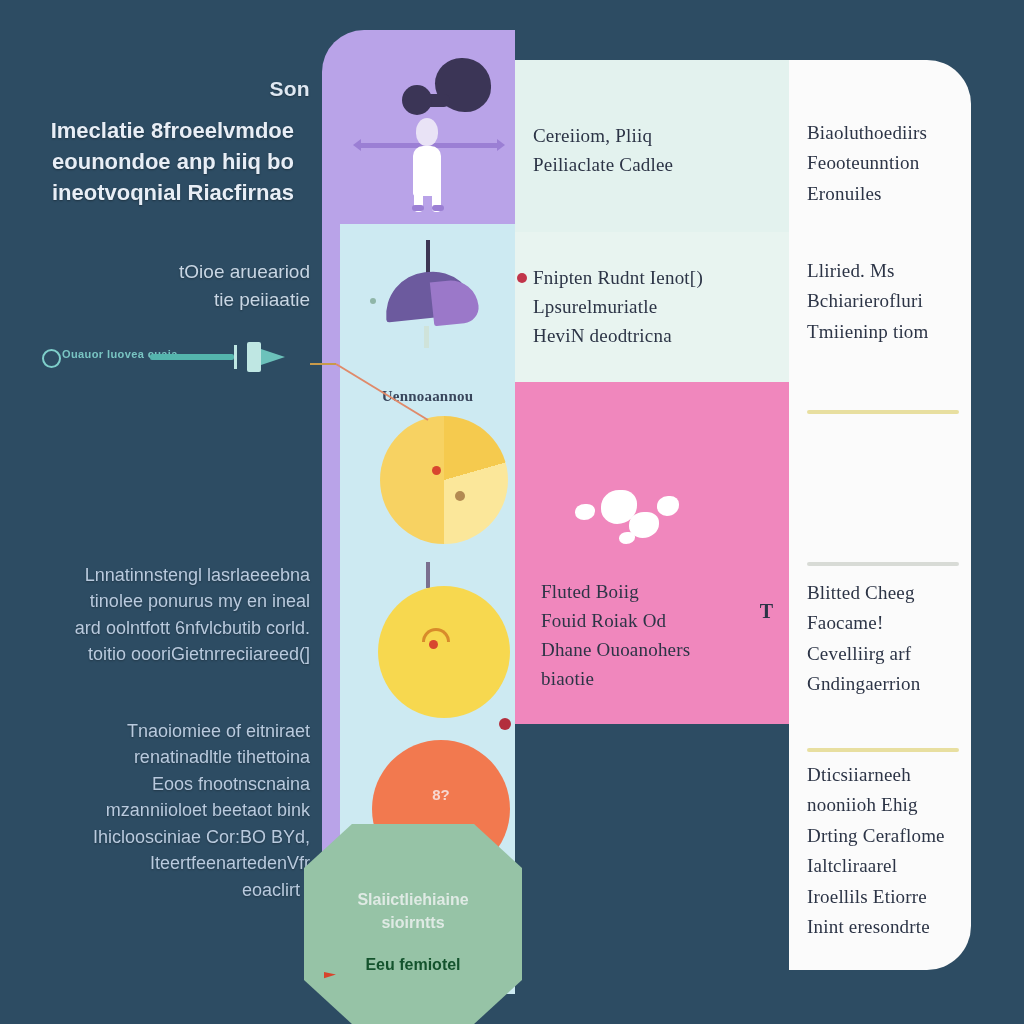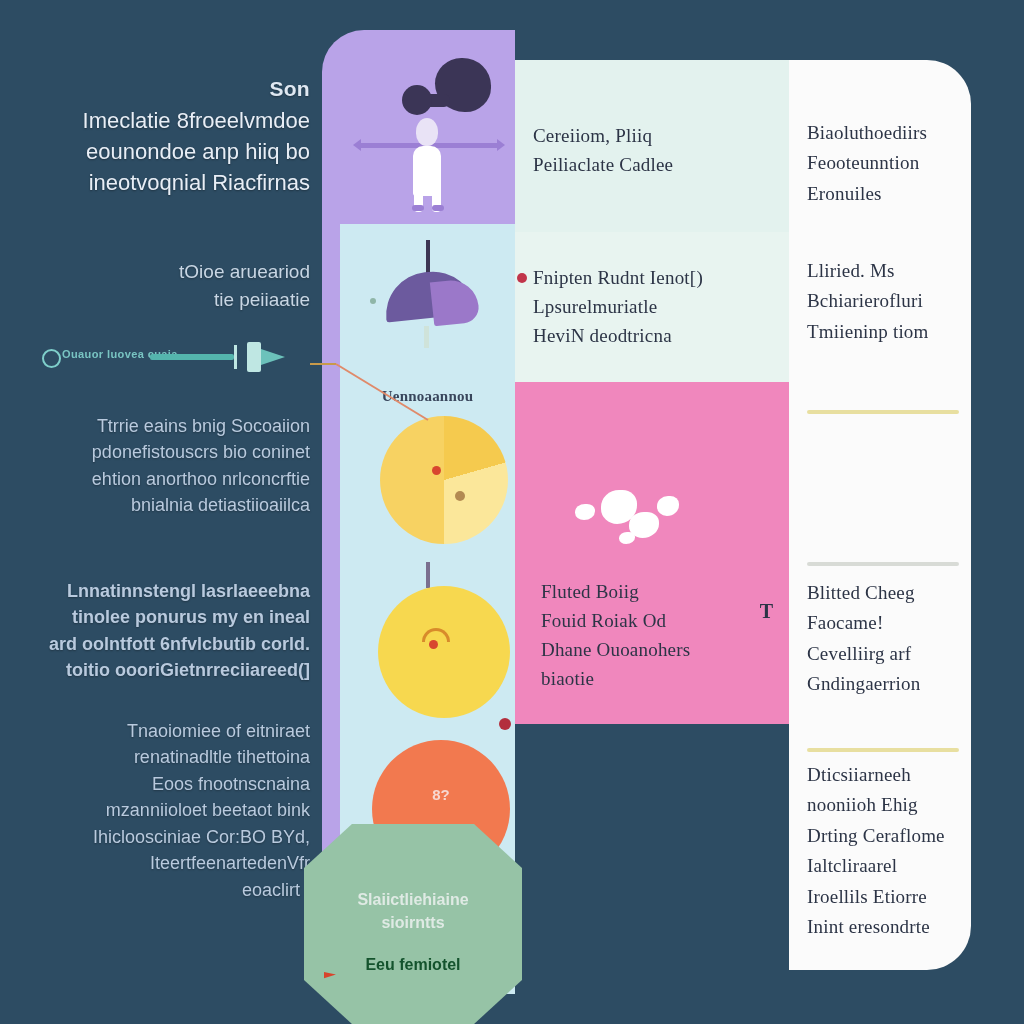--- a/index.html
+++ b/index.html
@@ -18,36 +18,36 @@
     z-index:5;
   }
   .lead-block{ position:absolute; right:12px; text-align:right; }
 
   .hero{ top:78px; width:300px; }
   .hero .eyebrow{
     color:#dfe8f2; font-size:21px; font-weight:700; letter-spacing:.3px;
     line-height:1.0; margin:0 0 6px 0; text-shadow:0 1px 2px rgba(0,0,0,.35);
   }
   .hero .title{
-    color:#e8eef6; font-size:22px; font-weight:400; line-height:1.42;
-    text-shadow:0 1px 2px rgba(0,0,0,.35); margin:0;
+    color:#e8eef6; font-size:22px; font-weight:700; line-height:1.42;
+    text-shadow:0 1px 2px rgba(0,0,0,.35); margin:16px;
   }
   .hero .sub{
     color:#8fa7bd; font-size:12px; font-weight:600; line-height:1.3;
     margin-top:3px; letter-spacing:.2px;
   }
 
   .note{ width:300px; }
   .note p{
     margin:0; color:#c8d6e4; font-size:19px; line-height:1.45;
     text-shadow:0 1px 2px rgba(0,0,0,.3);
   }
   .note.n1{ top:258px; }
   .note.n2{ top:413px; }
-  .note.n3{ top:578px;font-weight:bold; }
+  .note.n3{ top:562px; }
   .note.n4{ top:718px; }
   .note.n2 p, .note.n3 p, .note.n4 p{ font-size:18px; line-height:1.47; color:#b9cade;}
 
   
   .connector{
     position:absolute; left:28px; top:340px; width:260px; height:34px;
   }
   .connector .ring{
     position:absolute; left:14px; top:9px; width:15px; height:15px;
     border:2px solid #7fcfcb; border-radius:50%;
@@ -310,26 +310,20 @@
 
   <div class="connector">
     <span class="ring"></span>
     <span class="ctext">Ouauor luovea cuaia</span>
     <span class="bar"></span>
     <span class="tick"></span>
     <span class="knob"></span>
     <span class="arrow"></span>
   </div>
 
-  <div class="lead-block note n2">
-    <p style="white-space:pre-line">Ttrrie eains bnig Socoaiion
-pdonefistouscrs bio coninet
-ehtion anorthoo nrlconcrftie
-bnialnia detiastiioaiilca</p>
-  </div>
 
   <div class="lead-block note n3">
     <p style="white-space:pre-line">Lnnatinnstengl lasrlaeeebna
 tinolee ponurus my  en  ineal
 ard oolntfott 6nfvlcbutib corld.
 toitio oooriGietnrreciiareed(]</p>
   </div>
 
   <div class="lead-block note n4">
     <p style="white-space:pre-line">Tnaoiomiee of eitniraet

